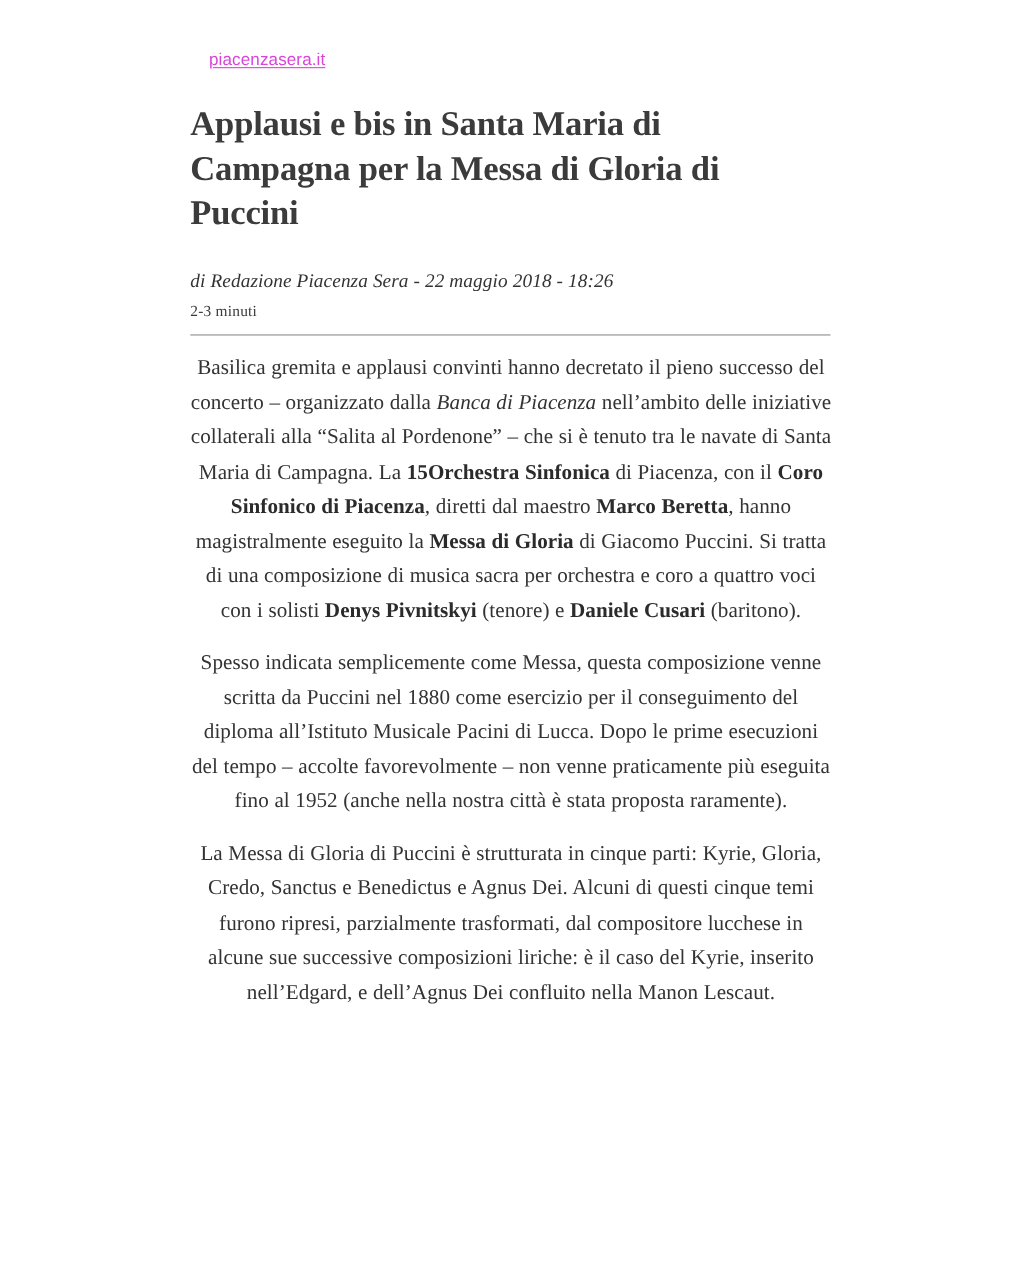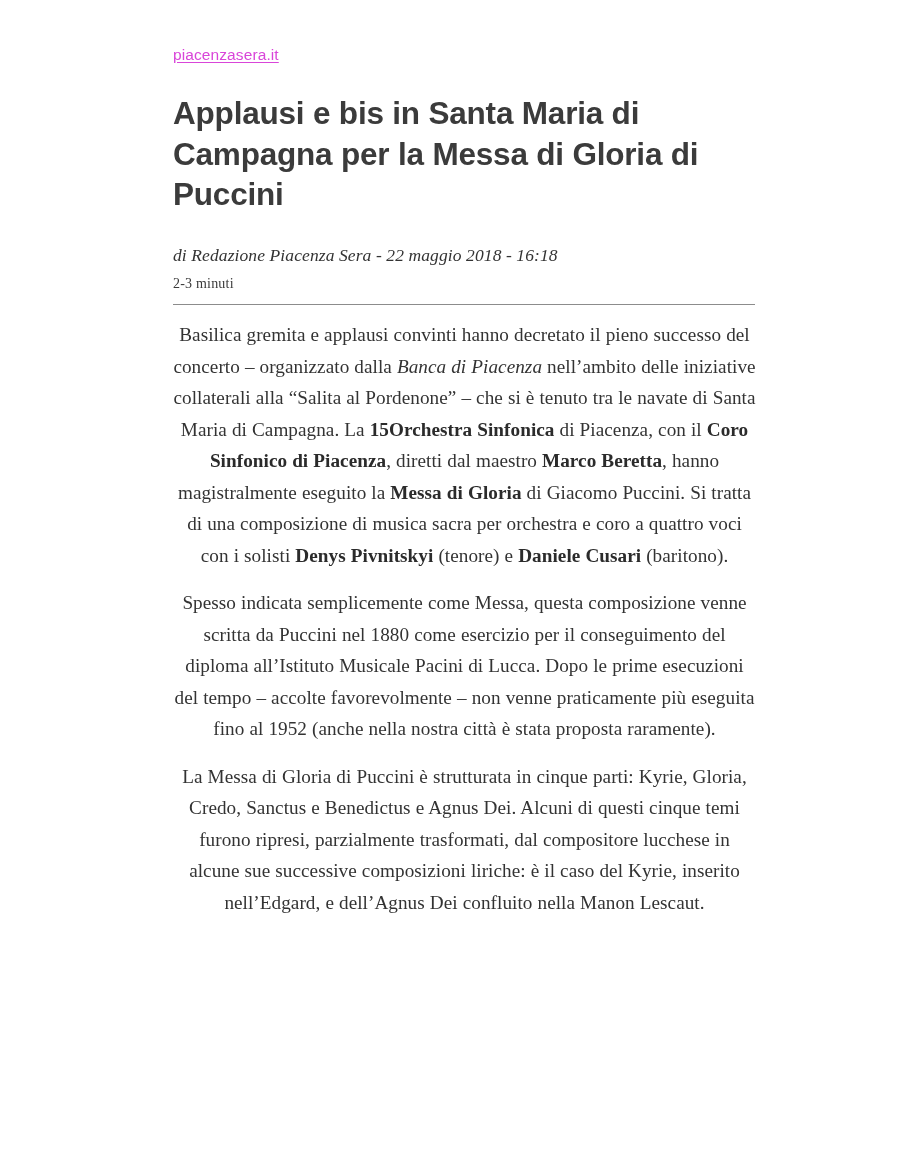--- a/index.html
+++ b/index.html
@@ -24,35 +24,35 @@
   .content {
     position: absolute;
     left: 173px;
     top: 47px;
     width: 583px;
   }
 
   
   .source-link-wrap {
     line-height: 1;
-    margin: 0 0 30px 0;
+    margin: 0 0 30px 17px;
   }
   .source-link {
     font-family: "Liberation Sans", "DejaVu Sans", sans-serif;
     font-size: 15.5px;
     color: #d945d9;
     text-decoration: underline;
     text-decoration-color: #d945d9;
     text-underline-offset: 2px;
     letter-spacing: 0.1px;
   }
 
   
   .article-title {
-    font-family: Liberation Sans, sans-serif;
+    font-family: Liberation Serif, serif;
     font-size: 31.5px;
     font-weight: bold;
     color: #3b3b3b;
     line-height: 1.29;
     margin: 0 0 0 0;
     letter-spacing: -0.2px;
     width: 580px;
   }
 
   
@@ -115,21 +115,21 @@
 
 <div class="page">
   <div class="content">
 
     <div class="source-link-wrap">
       <a class="source-link" href="#" style="color: rgb(217, 69, 217); text-decoration-color: rgb(217, 69, 217);">piacenzasera.it</a>
     </div>
 
     <h1 class="article-title" style="color: rgb(59, 59, 59);">Applausi e bis in Santa Maria di Campagna per la Messa di Gloria di Puccini</h1>
 
-    <div class="byline">di Redazione Piacenza Sera - 22 maggio 2018 - 16:18</div>
+    <div class="byline">di Redazione Piacenza Sera - 22 maggio 2018 - 18:26</div>
 
     <div class="reading-time">2-3 minuti</div>
 
     <hr class="divider">
 
     <div class="body-copy">
       <p style="color: rgb(51, 51, 51);"><span>Basilica gremita e applausi convinti hanno decretato il pieno successo del concerto – organizzato dalla </span><i>Banca di Piacenza</i><span> nell’ambito delle iniziative collaterali alla “Salita al Pordenone” – che si è tenuto tra le navate di Santa Maria di Campagna. La </span><b>15Orchestra Sinfonica</b><span> di Piacenza, con il </span><b>Coro Sinfonico di Piacenza</b><span>, diretti dal maestro </span><b>Marco Beretta</b><span>, hanno magistralmente eseguito la </span><b>Messa di Gloria</b><span> di Giacomo Puccini. Si tratta di una composizione di musica sacra per orchestra e coro a quattro voci con i solisti </span><b>Denys Pivnitskyi</b><span> (tenore) e </span><b>Daniele Cusari</b><span> (baritono).</span></p>
       <p style="color: rgb(51, 51, 51);"><span>Spesso indicata semplicemente come Messa, questa composizione venne scritta da Puccini nel 1880 come esercizio per il conseguimento del diploma all’Istituto Musicale Pacini di Lucca. Dopo le prime esecuzioni del tempo – accolte favorevolmente – non venne praticamente più eseguita fino al 1952 (anche nella nostra città è stata proposta raramente).</span></p>
       <p style="color: rgb(51, 51, 51);"><span>La Messa di Gloria di Puccini è strutturata in cinque parti: Kyrie, Gloria, Credo, Sanctus e Benedictus e Agnus Dei. Alcuni di questi cinque temi furono ripresi, parzialmente trasformati, dal compositore lucchese in alcune sue successive composizioni liriche: è il caso del Kyrie, inserito nell’Edgard, e dell’Agnus Dei confluito nella Manon Lescaut.</span></p>
     </div>

